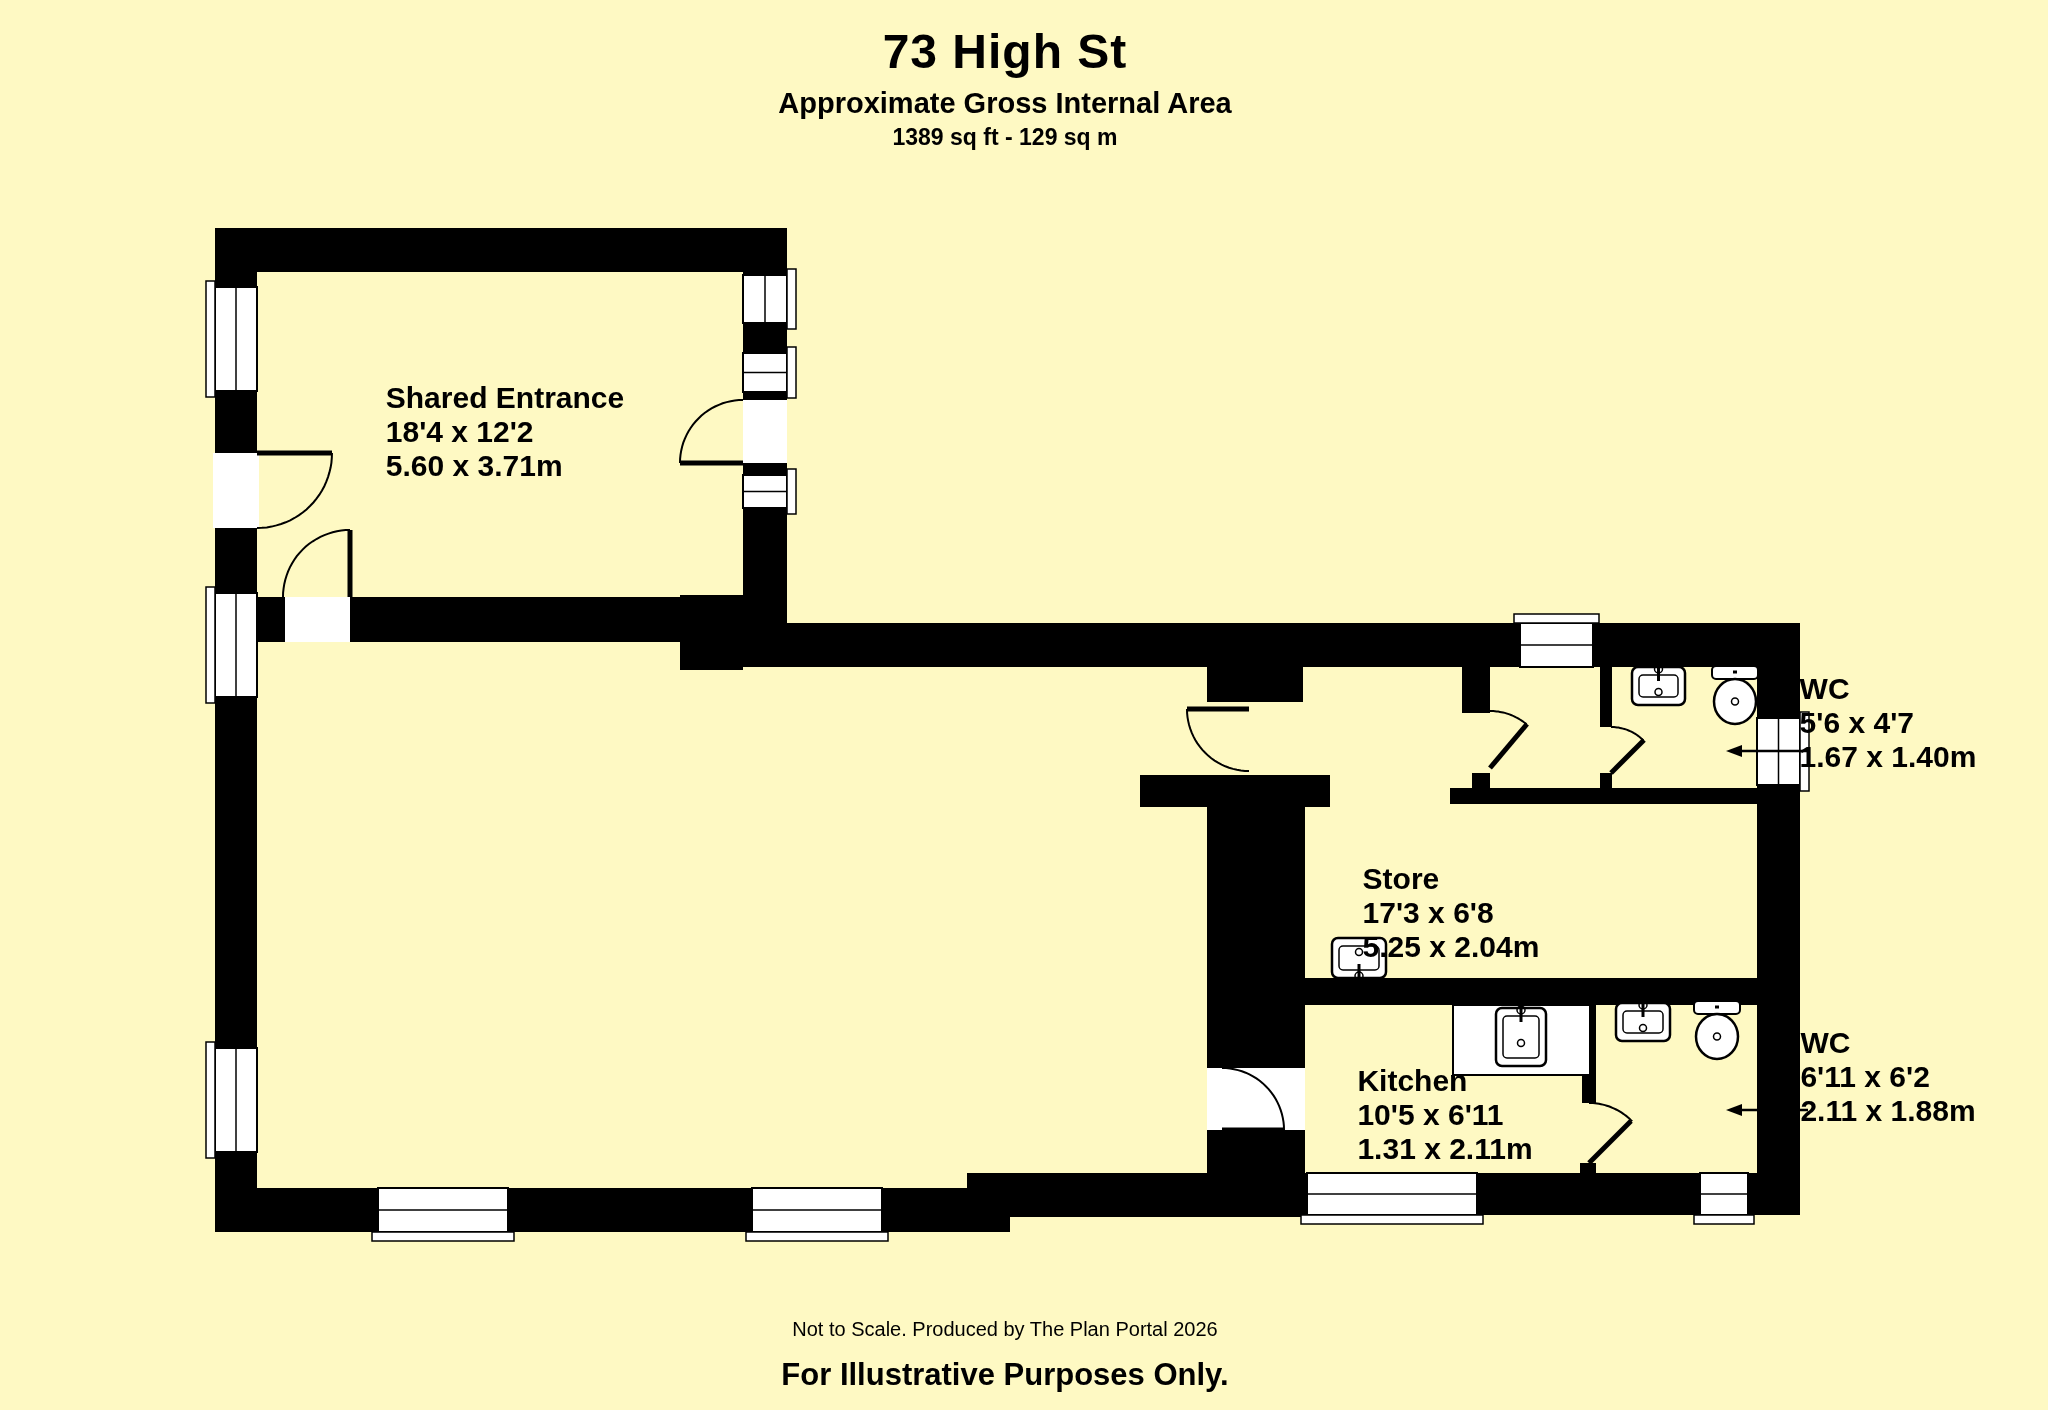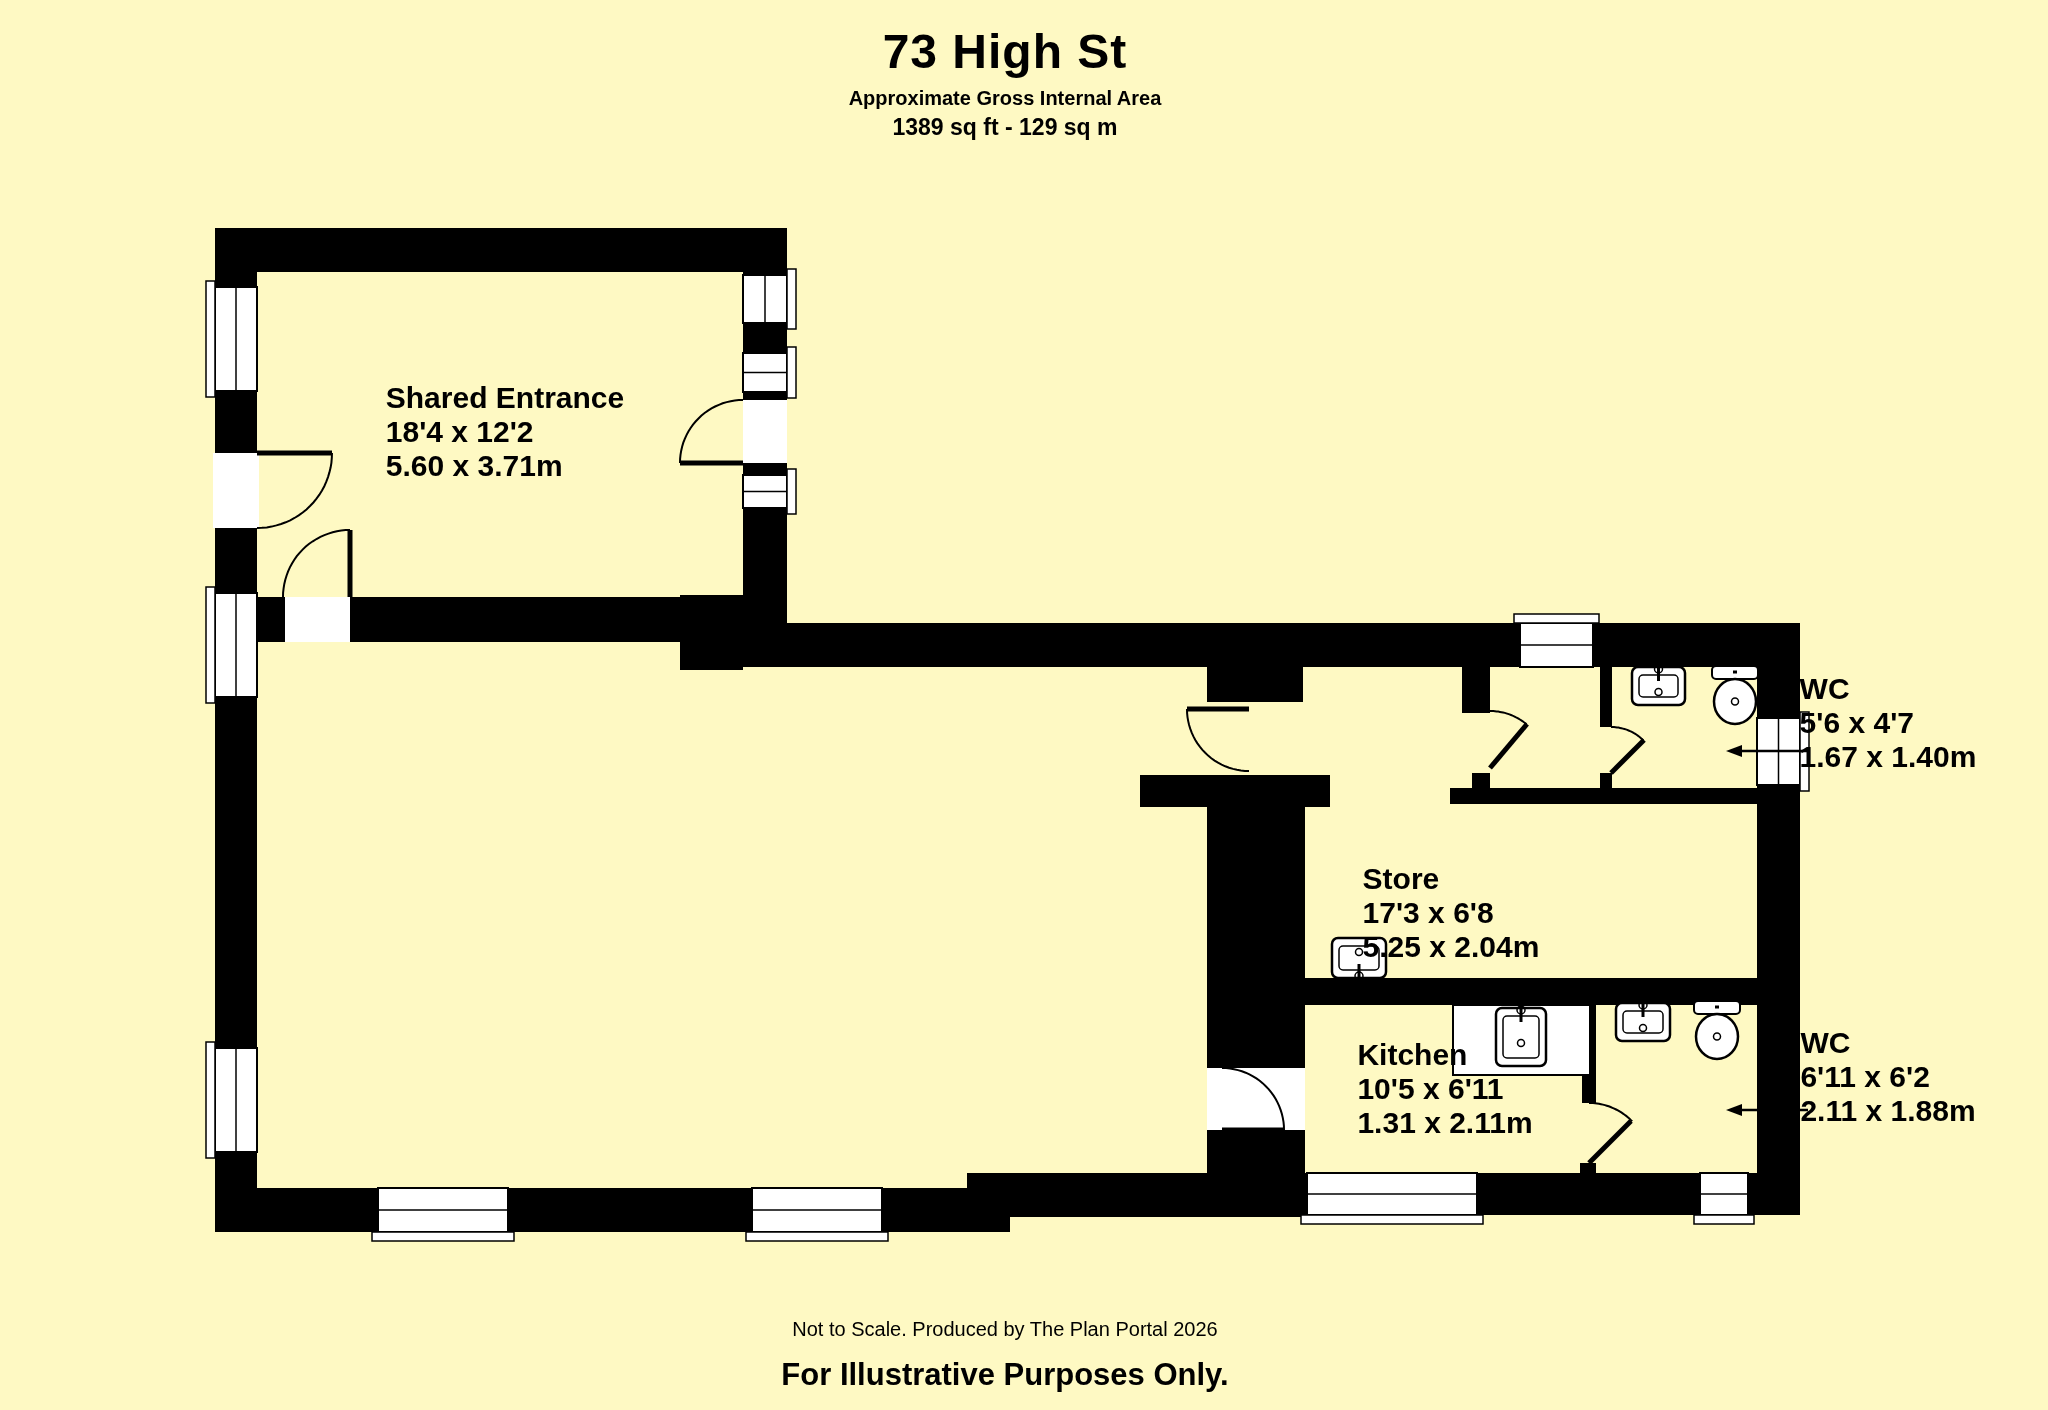--- a/index.html
+++ b/index.html
@@ -1,21 +1,21 @@
 <!DOCTYPE html>
 <html><head>
 <meta charset="utf-8">
 <style>
   html,body{margin:0;padding:0;background:#fff;}
   #page{position:relative;width:2048px;height:1410px;background:#fef9c3;overflow:hidden;
         font-family:Liberation Sans, sans-serif;color:#000;}
   #plan-svg{position:absolute;left:0;top:0;width:2048px;height:1410px;}
   .header{position:absolute;left:0;top:24px;width:2010px;text-align:center;}
   .title{font-size:48px;font-weight:bold;letter-spacing:1px;}
-  .subtitle{font-size:20px;font-weight:bold;margin-top:8px;}
+  .subtitle{font-size:29px;font-weight:bold;margin-top:8px;}
   .area-line{font-size:23px;font-weight:bold;margin-top:4px;}
   .room-label{position:absolute;text-align:left;font-weight:bold;font-size:30px;line-height:34px;white-space:nowrap;transform:translate(-50%,-50%);}
   .footer{position:absolute;left:0;top:1318px;width:2010px;text-align:center;}
   .footer-line1{font-size:20px;font-weight:normal;}
   .footer-line2{font-size:31px;font-weight:bold;margin-top:16px;}
 </style>
 </head>
 <body>
 
 <div id="page">
@@ -142,21 +142,21 @@
   <div class="room-label" id="label-0" style="left: 505px; top: 432px;">
     <div>Shared Entrance</div>
     <div>18'4 x 12'2</div>
     <div>5.60 x 3.71m</div>
   </div>
   <div class="room-label" id="label-2" style="left: 1451px; top: 885px; margin-top: 28px;">
     <div>Store</div>
     <div>17'3 x 6'8</div>
     <div>5.25 x 2.04m</div>
   </div>
-  <div class="room-label" id="label-3" style="left: 1445px; top: 1089px;">
+  <div class="room-label" id="label-3" style="left: 1445px; top: 1115px;">
     <div>Kitchen</div>
     <div>10'5 x 6'11</div>
     <div>1.31 x 2.11m</div>
   </div>
   <div class="room-label" id="label-4" style="left: 1888px; top: 723px;">
     <div>WC</div>
     <div>5'6 x 4'7</div>
     <div>1.67 x 1.40m</div>
   </div>
   <div class="room-label" id="label-5" style="left: 1888px; top: 1077px;">

